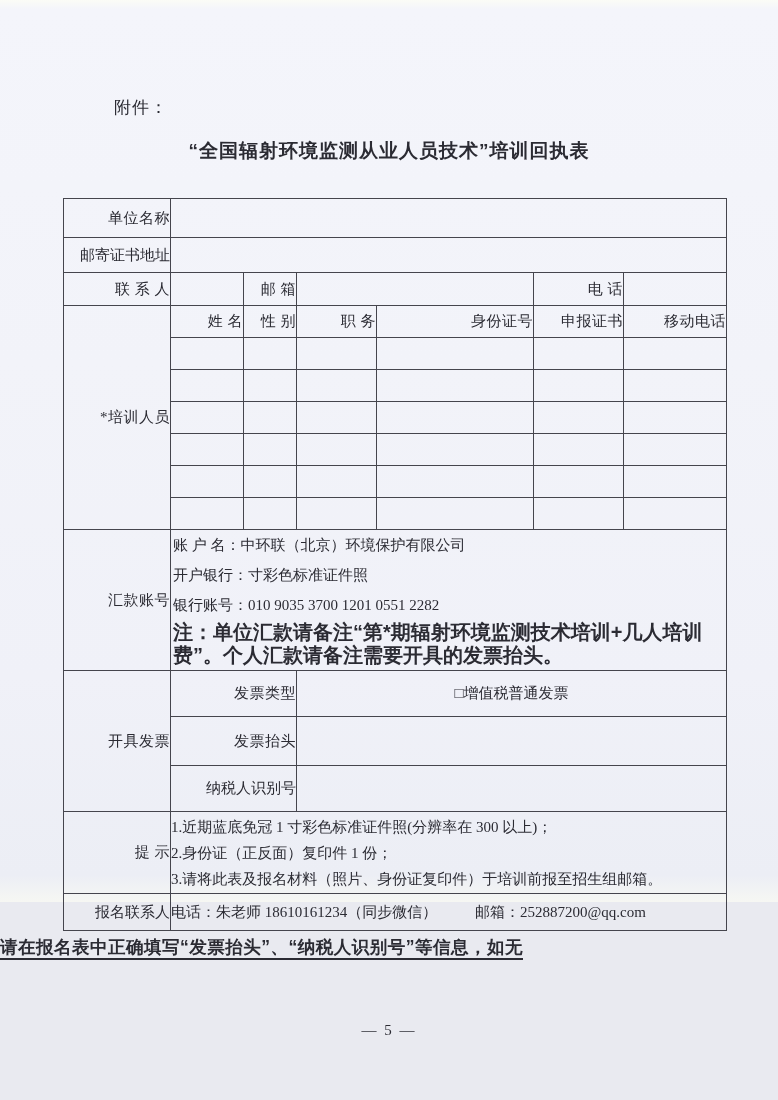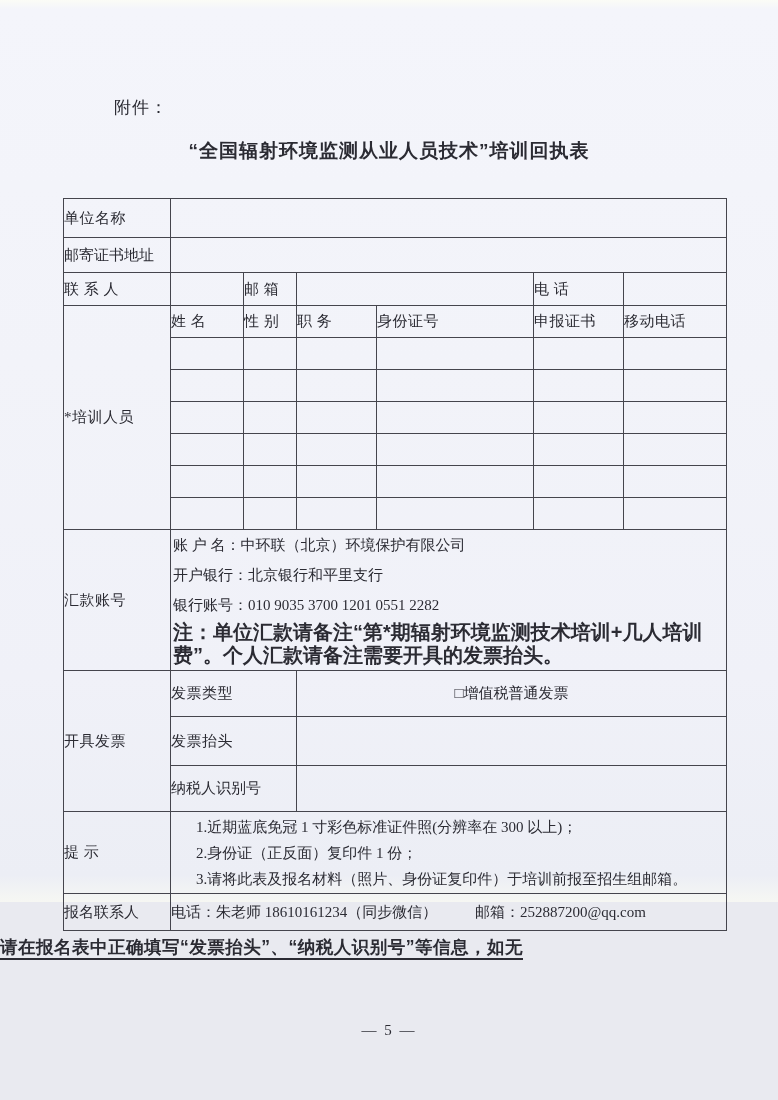--- a/index.html
+++ b/index.html
@@ -28,26 +28,26 @@
     position:absolute;left:63px;top:198px;
     width:663px;border-collapse:collapse;table-layout:fixed;
   }
   table.form td{
     border:1px solid #45454d;
     font-size:15px;
     vertical-align:middle;
     padding:0;
     overflow:hidden;
   }
-  td.lbl{text-align:left;letter-spacing:0.5px;}
+  td.lbl{text-align:right;letter-spacing:0.5px;}
   td.val{padding:0 10px;}
   td.ctr{text-align:center;font-family:Liberation Serif, serif;}
   .rem-line{line-height:30px;padding:0 2px;white-space:nowrap;}
   .rem-note{line-height:23px;font-family:"Liberation Sans","DejaVu Sans",sans-serif;font-weight:bold;font-size:20px;padding:1px 2px 3px 2px;}
-  .tips-line{line-height:26px;white-space:nowrap;margin-left:25px;}
+  .tips-line{line-height:26px;white-space:nowrap;}
   .contact-line span{margin-right:26px;}
   .contact-line span:last-child{margin-right:0;margin-left:8px;}
   .footer-note{
     position:absolute;left:0;top:930px;width:778px;text-align:left;
     font-family:"Liberation Sans","DejaVu Sans",sans-serif;
     font-weight:bold;font-size:17.5px;line-height:34px;letter-spacing:0.5px;
   }
   .footer-note .uline{
     text-decoration:underline;
     text-underline-offset:5px;
@@ -154,21 +154,21 @@
           <td></td>
         <td></td>
           <td></td>
           <td></td>
       </tr>
 
       <tr style="height:133px">
         <td class="lbl">汇款账号</td>
         <td class="val" colspan="6">
           <div class="rem-line">账 户 名：中环联（北京）环境保护有限公司</div>
-          <div class="rem-line">开户银行：北京银行和平里支行</div>
+          <div class="rem-line">开户银行：寸彩色标准证件照</div>
           <div class="rem-line">银行账号：010 9035 3700 1201 0551 2282</div>
           <div class="rem-note">注：单位汇款请备注“第*期辐射环境监测技术培训+几人培训费”。个人汇款请备注需要开具的发票抬头。</div>
         </td>
       </tr>
 
       <tr style="height:46px">
         <td class="lbl" rowspan="3">开具发票</td>
         <td class="lbl" colspan="2">发票类型</td>
         <td class="ctr" colspan="4">□增值税普通发票</td>
       </tr>

